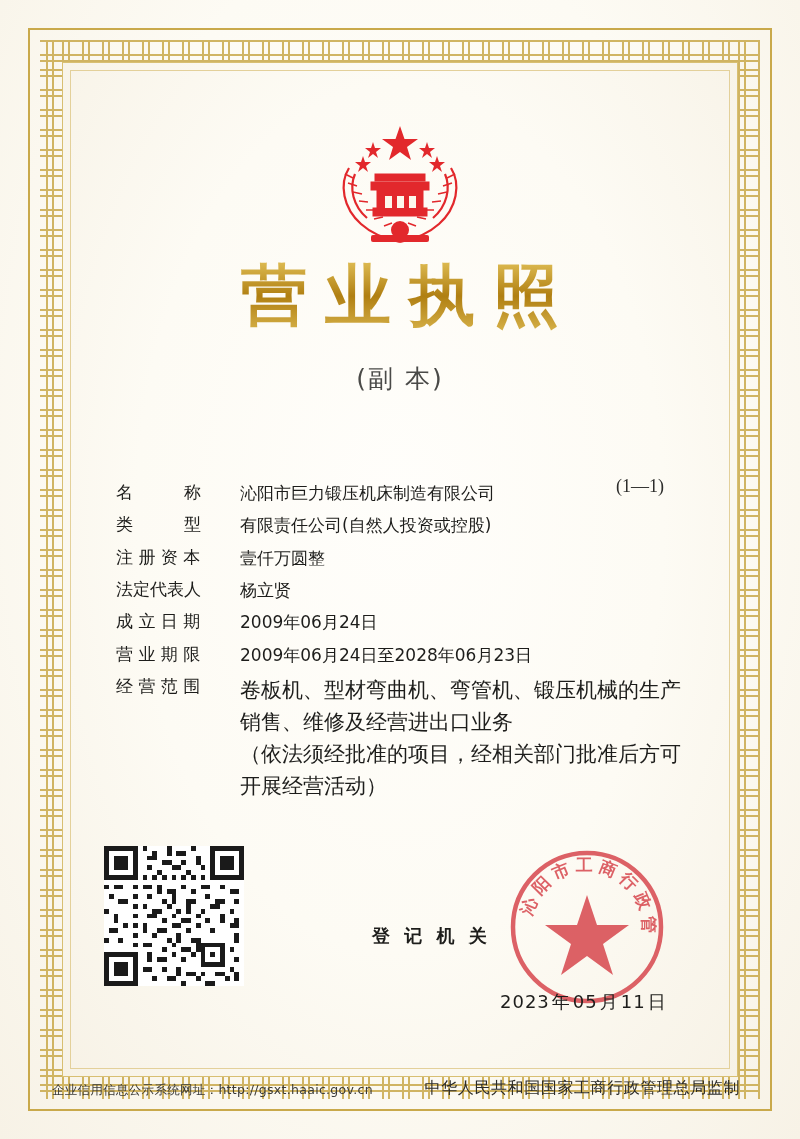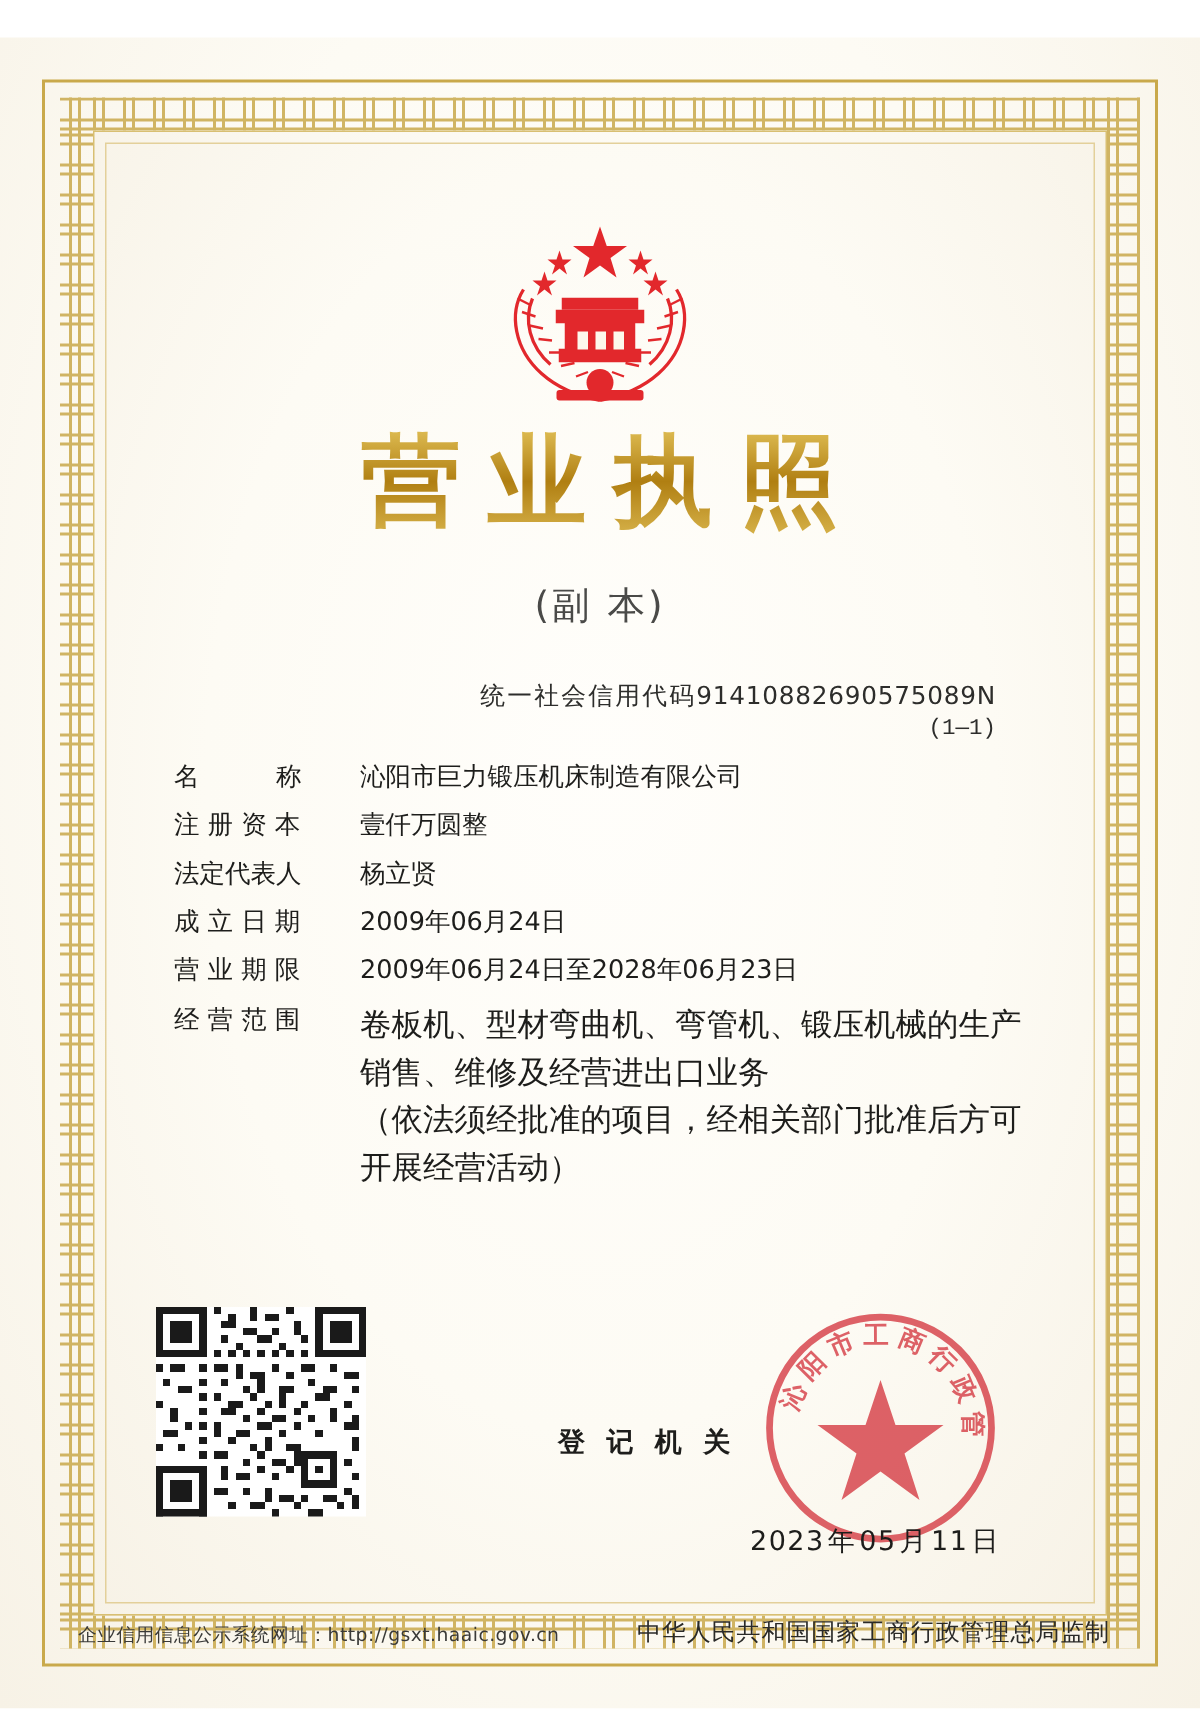--- a/index.html
+++ b/index.html
@@ -14,21 +14,20 @@
     position: relative;
     overflow: hidden;
   }
 
   
   .page {
     position: absolute;
     inset: 0;
     background:
       radial-gradient(ellipse at 50% 40%, #fffefb 0%, #fdfbf4 55%, #f7f2e6 100%);
-    margin-top: 25px;
   }
 
   
   .border-outer {
     position: absolute;
     left: 28px; top: 28px; right: 28px; bottom: 28px;
     border: 2px solid #c9a94b;
   }
   
   .border-meander {
@@ -113,24 +112,24 @@
     right: 136px;
     font-family: "DejaVu Sans", "Liberation Sans", sans-serif;
     font-size: 16.5px;
     color: #2d2d2b;
     letter-spacing: .5px;
     white-space: nowrap;
   }
   .credit-row .label { letter-spacing: 1.5px; }
   .page-no {
     position: absolute;
-    top: 452px;
+    top: 476px;
     right: 136px;
-    font-family: Liberation Mono, monospace;
-    font-size: 15px;
+    font-family: Liberation Serif, serif;
+    font-size: 18px;
     color: #2d2d2b;
   }
 
   
   .fields {
     position: absolute;
     left: 116px;
     top: 481px;
     right: 116px;
   }
@@ -269,32 +268,33 @@
         <polygon points="100,30 102,36 108,36 103,40 105,46 100,42 95,46 97,40 92,36 98,36"></polygon>
         <polygon points="36,44 38,50 44,50 39,54 41,60 36,56 31,60 33,54 28,50 34,50"></polygon>
         <polygon points="110,44 112,50 118,50 113,54 115,60 110,56 105,60 107,54 102,50 108,50"></polygon>
       </g>
     </svg>
   </div>
 
   <div class="title">营业执照</div>
   <div class="subtitle">(副 本)</div>
 
-  <div class="credit-row">
-    <span class="label">统一社会信用代码</span><span>91410882690575089N</span>
-  </div>
   <div class="page-no">(1—1)</div>
 
   <div class="fields">
 
     <div class="field">
       <div class="k">名　　　称</div>
       <div class="v">沁阳市巨力锻压机床制造有限公司</div>
     </div>
 
+    <div class="field">
+      <div class="k">类　　　型</div>
+      <div class="v">有限责任公司(自然人投资或控股)</div>
+    </div>
 
 
     <div class="field">
       <div class="k">注 册 资 本</div>
       <div class="v">壹仟万圆整</div>
     </div>
 
     <div class="field">
       <div class="k">法定代表人</div>
       <div class="v">杨立贤</div>

